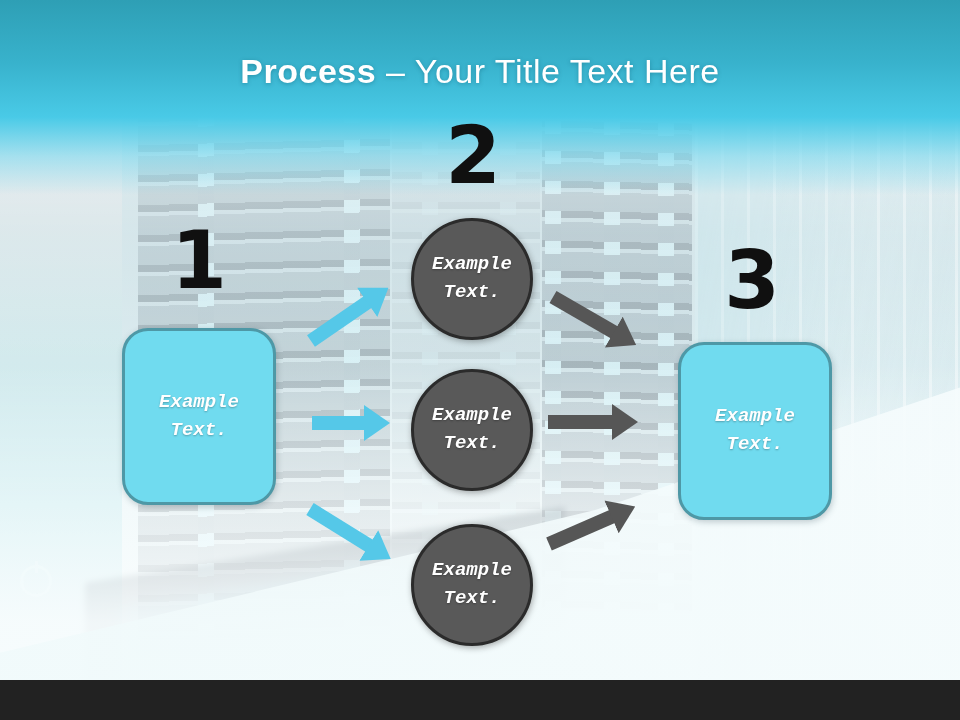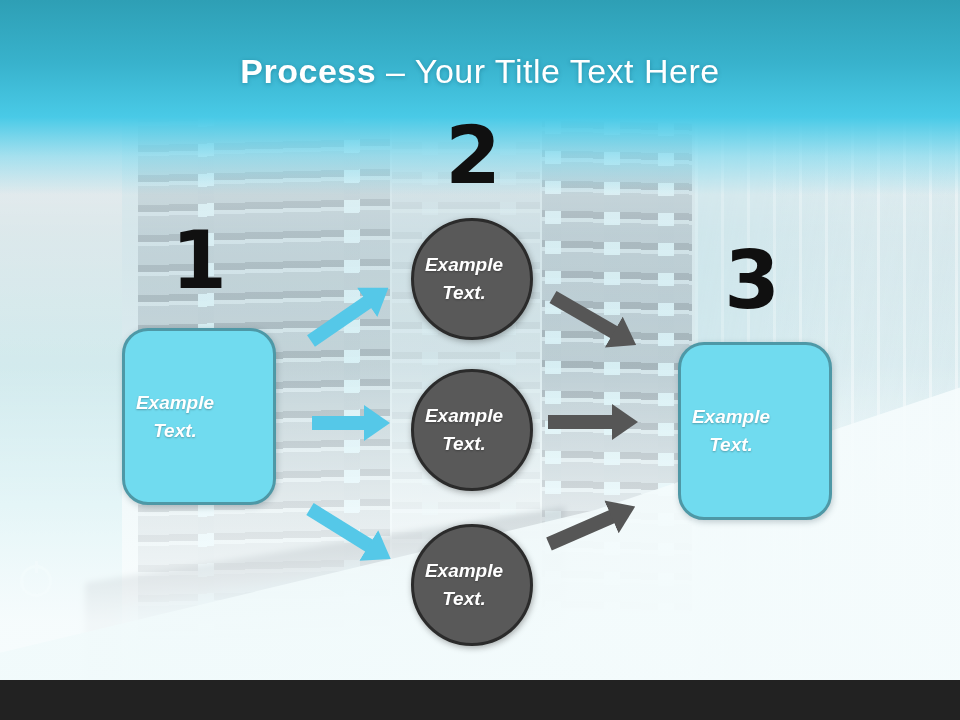--- a/index.html
+++ b/index.html
@@ -49,21 +49,21 @@
     font-size:34px; font-weight:400; color:var(--title-color,#FFFFFF); z-index:6;
     text-shadow:0 1px 4px rgba(0,70,90,.35); letter-spacing:.5px; }
   .title-bold { font-weight:700; }
   .num { position:absolute; z-index:6; transform:translateX(-50%);
     font-family:"DejaVu Sans", sans-serif; font-weight:700; font-size:80px; line-height:1;
     color:var(--number-color,#101010); }
   .num1 { left:199px; top:221px; }
   .num2 { left:473px; top:116px; }
   .num3 { left:752px; top:241px; }
   .shape { position:absolute; z-index:5; box-sizing:border-box;
-    display:flex; align-items:center; text-align:center; }
+    display:flex; align-items:center; justify-content:center; text-align:center;font-family:Liberation Mono, monospace; }
   .label { display:block; width:100px; color:var(--label-color,#FFFFFF);
     font-weight:700; font-style:italic; font-size:19px; line-height:1.45;
     text-shadow:0 1px 2px rgba(0,0,0,.28); }
   .pbox { background:var(--box-fill,#70DBEF); border:3px solid var(--box-border,#4E98A6);
     border-radius:26px; box-shadow:1px 2px 6px rgba(30,60,70,.25); }
   .box1 { left:122px; top:328px; width:154px; height:177px; }
   .box3 { left:678px; top:342px; width:154px; height:178px; }
   .circle { width:122px; height:122px; border-radius:50%;
     background:var(--circle-fill,#595959); border:3px solid var(--circle-border,#2B2B2B);
     box-shadow:1px 2px 6px rgba(20,20,20,.35); left:411px; }

